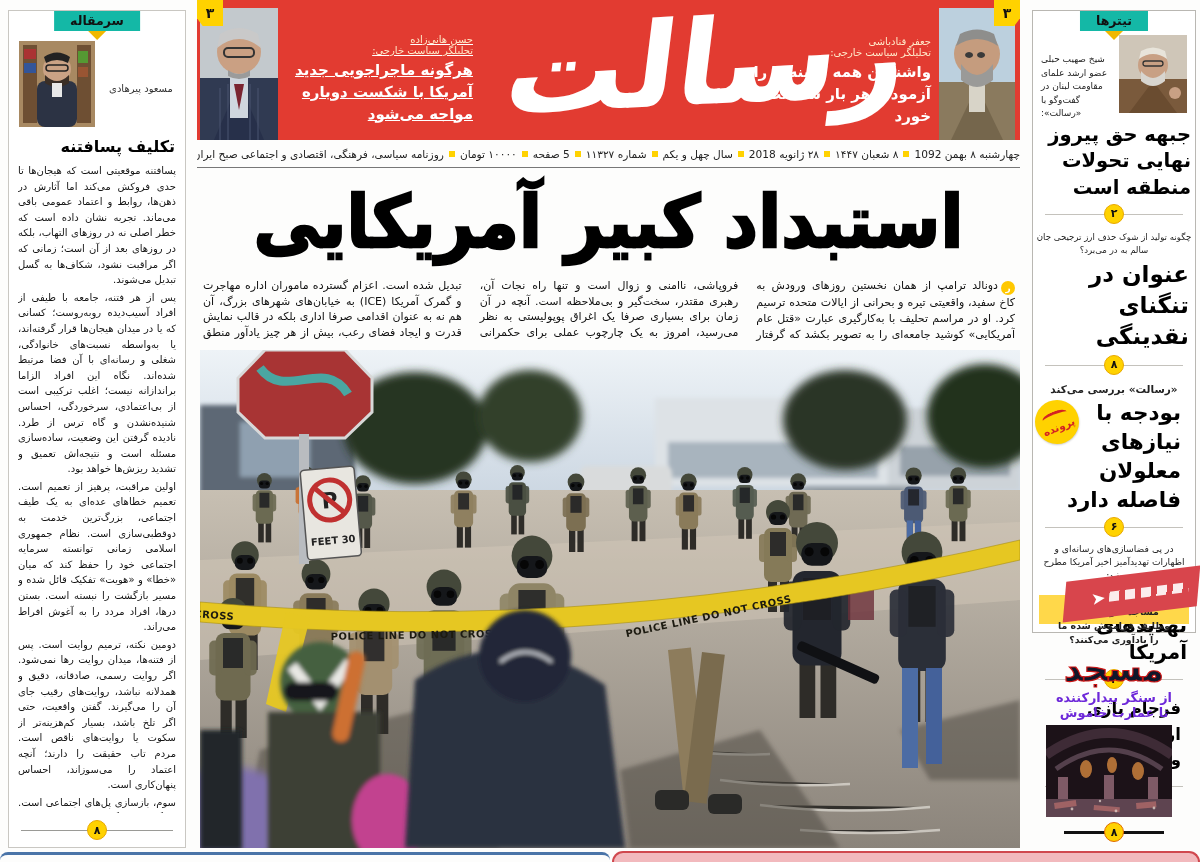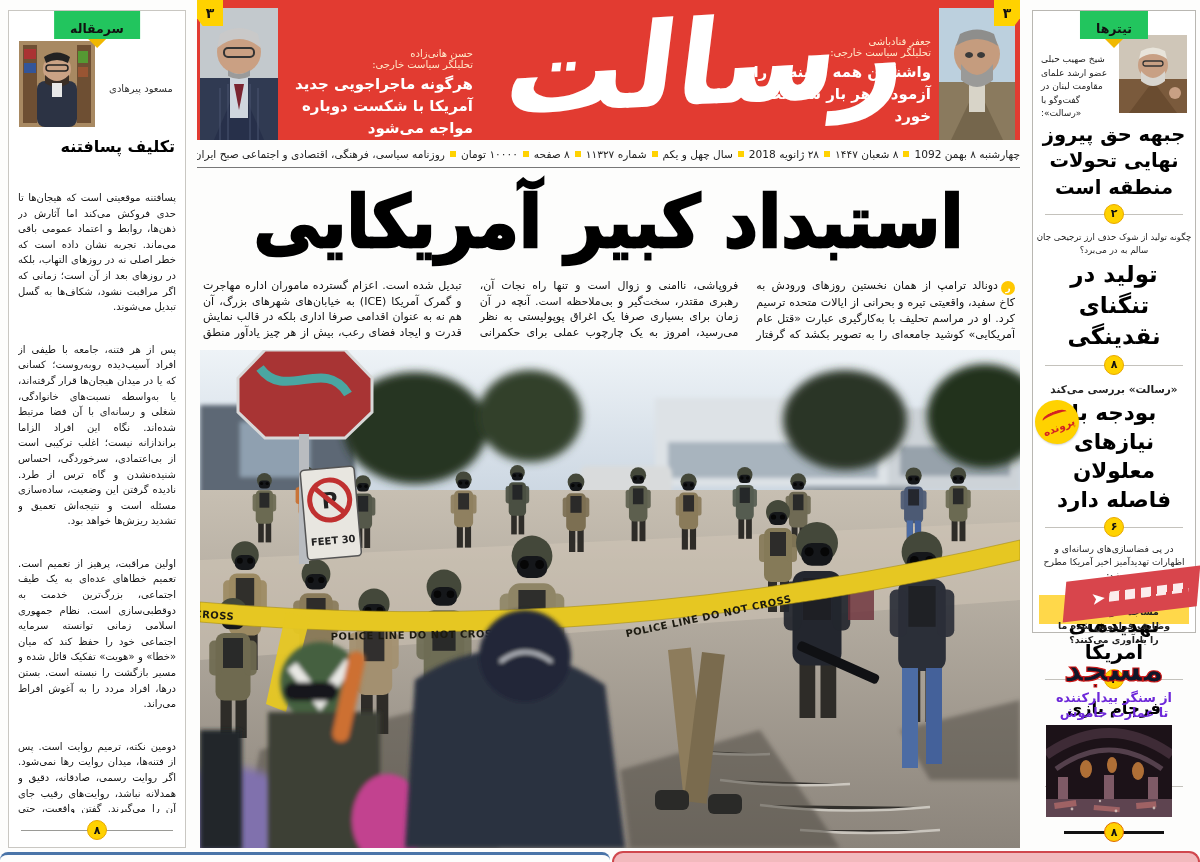--- a/index.html
+++ b/index.html
@@ -6,34 +6,34 @@
   body { background:#e9e9e6; font-family:"DejaVu Sans", sans-serif; }
   #page { position:relative; width:1200px; height:862px; background:#fdfdfc; overflow:hidden; direction:rtl; }
 
   
   .pbadge { display:inline-flex; width:20px; height:20px; border-radius:50%; background:#ffd200;
             border:1.5px solid #e8a800; align-items:center; justify-content:center;
             font-size:11px; font-weight:bold; color:#111; }
   .divider { position:relative; height:24px; margin:2px 10px; }
   .divider .line { position:absolute; top:11px; left:2px; right:2px; border-top:1px solid #c4c2bc; }
   .divider .pbadge { position:absolute; left:50%; top:1px; transform:translateX(-50%); }
-  .tab { position:absolute; top:0; left:50%; transform:translateX(-50%); background:#22c55e;
-         padding:10px 16px 3px; font-size:12.5px; font-weight:bold; color:#111; z-index:4; white-space:nowrap; }
+  .tab { position:absolute; top:0; left:50%; transform:translateX(-50%); background:#14b8a6;
+         padding:2px 16px 3px; font-size:12.5px; font-weight:bold; color:#111; z-index:4; white-space:nowrap; }
   .tab:after { content:""; position:absolute; top:100%; left:50%; transform:translateX(-50%);
                border:9px solid transparent; border-top:9px solid #f0b800; }
 
   
   #editorial { position:absolute; left:8px; top:10px; width:178px; height:838px;
                background:#fff; border:1px solid #c9c7c2; }
   #editorial .photo { position:absolute; left:10px; top:30px; width:76px; height:86px; }
   #editorial .author { position:absolute; left:92px; top:72px; width:80px; font-size:10px; color:#333; text-align:center; }
   #editorial .title { position:absolute; top:126px; right:10px; left:10px; font-size:16px; font-weight:bold; color:#000; }
   #editorial .body { position:absolute; top:152px; right:9px; left:9px; bottom:34px; overflow:hidden;
                      font-size:10px; line-height:1.56; text-align:justify; color:#141414; }
-  #editorial .body p { margin-bottom:2px;margin-top:27px; }
+  #editorial .body p { margin-bottom:2px; }
   #editorial .foot { position:absolute; bottom:4px; left:8px; right:8px; height:24px; background:#fff; }
   #editorial .foot .line { position:absolute; top:11px; left:4px; right:4px; border-top:1px solid #9a9a96; }
   #editorial .foot .pbadge { position:absolute; left:50%; top:1px; transform:translateX(-50%); }
 
   
   #masthead { position:absolute; left:197px; top:0; width:823px; height:140px; background:#e23b31; }
   .corner-badge { position:absolute; top:0; width:26px; height:26px; background:#ffd200;
                   display:flex; align-items:center; justify-content:center;
                   font-size:14px; font-weight:bold; color:#111; z-index:3; }
   .corner-badge.l { left:0; clip-path:polygon(0 0,100% 0,100% 100%,22% 100%,0 70%); }
@@ -67,21 +67,21 @@
 
   
   #photo { position:absolute; left:200px; top:350px; width:820px; height:498px; background:#cfc8bd; }
   .tapetext { font-size:10px; font-weight:bold; fill:#1c1a10; letter-spacing:.5px; }
 
   
   #sidebar { position:absolute; left:1032px; top:10px; width:164px; height:623px;
              background:#fff; border:1px solid #b9b7b2; }
   .sb-item { position:relative; text-align:center; }
   .sb-kicker { font-size:9.3px; color:#222; line-height:1.5; }
-  .sb-head { font-weight:bold; color:#000; line-height:1.35; }
+  .sb-head { font-weight:bold; color:#000; line-height:1.35;text-align:right; }
   #sb1 { padding-top:25px; }
   #sb1 .photo { position:absolute; top:24px; left:86px; width:68px; height:78px; }
   #sb1 .sb-kicker { position:absolute; top:42px; right:78px; left:8px; text-align:left; font-size:9px; }
   #sb1 .sb-head { margin-top:86px; font-size:19.5px; padding:0 4px; }
   #sb2 .sb-kicker { font-size:8.6px; padding:2px 2px 0; }
   #sb2 .sb-head { font-size:23px; padding:2px 6px 0; }
   #sb3 { position:relative; }
   #sb3 .sb-kicker { font-size:10.5px; font-weight:bold; padding-top:2px; }
   #sb3 .sb-head { font-size:21.5px; padding:0 14px; }
   .dossier { position:absolute; left:2px; top:20px; width:44px; height:44px; border-radius:50%;
@@ -167,21 +167,21 @@
       <path d="M17,40 q22,-18 44,0 l-3,-14 q-19,-12 -38,0 Z" fill="#c9c9c9"></path>
       <rect x="24" y="40" width="30" height="9" rx="4" fill="none" stroke="#333" stroke-width="2"></rect>
       <path d="M28,62 q11,8 22,0 l0,6 q-11,6 -22,0 Z" fill="#9b9b9b"></path>
       <g stroke="#4a5570" stroke-width="1">
           <line x1="20" y1="80" x2="20" y2="132"></line>
           <line x1="28" y1="76" x2="28" y2="132"></line>
           <line x1="50" y1="76" x2="50" y2="132"></line>
           <line x1="58" y1="80" x2="58" y2="132"></line>
         </g>
     </svg>
-    <div class="mh-quote" style="left:86px; top:48px; width:190px;">
+    <div class="mh-quote" style="left:86px; top:34px; width:190px;text-decoration:underline;">
       <div class="nm">حسن هانی‌زاده</div>
       <div class="rl">تحلیلگر سیاست خارجی:</div>
       <div class="qt">هرگونه ماجراجویی جدید آمریکا با شکست دوباره مواجه می‌شود</div>
     </div>
 
     <div id="logo">رسالت</div>
 
     <div class="mh-quote" style="left:548px; top:36px; width:186px;">
       <div class="nm">جعفر قنادباشی</div>
       <div class="rl">تحلیلگر سیاست خارجی:</div>
@@ -203,21 +203,21 @@
     <span>چهارشنبه ۸ بهمن 1092</span>
       <span class="blt"></span>
     <span>۸ شعبان ۱۴۴۷</span>
       <span class="blt"></span>
     <span>۲۸ ژانویه 2018</span>
       <span class="blt"></span>
     <span>سال چهل و یکم</span>
       <span class="blt"></span>
     <span>شماره ۱۱۳۲۷</span>
       <span class="blt"></span>
-    <span>۸ صفحه</span>
+    <span>5 صفحه</span>
       <span class="blt"></span>
     <span>۱۰۰۰۰ تومان</span>
       <span class="blt"></span>
     <span>روزنامه سیاسی، فرهنگی، اقتصادی و اجتماعی صبح ایران</span>
       <span class="blt"></span>
 
   </div>
   <div id="main-rule"></div>
 
   <div id="main-headline">استبداد کبیر آمریکایی</div>
@@ -399,21 +399,21 @@
       <div class="sb-kicker">شیخ صهیب حبلی عضو ارشد علمای مقاومت لبنان در گفت‌وگو با «رسالت»:</div>
       <div class="sb-head">جبهه حق پیروز نهایی تحولات منطقه است</div>
       <div class="divider">
           <div class="line"></div>
           <span class="pbadge">۲</span>
         </div>
     </div>
 
     <div class="sb-item" id="sb2">
       <div class="sb-kicker">چگونه تولید از شوک حذف ارز ترجیحی جان سالم به در می‌برد؟</div>
-      <div class="sb-head">تولید در تنگنای نقدینگی</div>
+      <div class="sb-head">عنوان در تنگنای نقدینگی</div>
       <div class="divider">
           <div class="line"></div>
           <span class="pbadge">۸</span>
         </div>
     </div>
 
     <div class="sb-item" id="sb3">
       <div class="sb-kicker">«رسالت» بررسی می‌کند</div>
       <div class="dossier">
         <div class="swoosh"></div>

